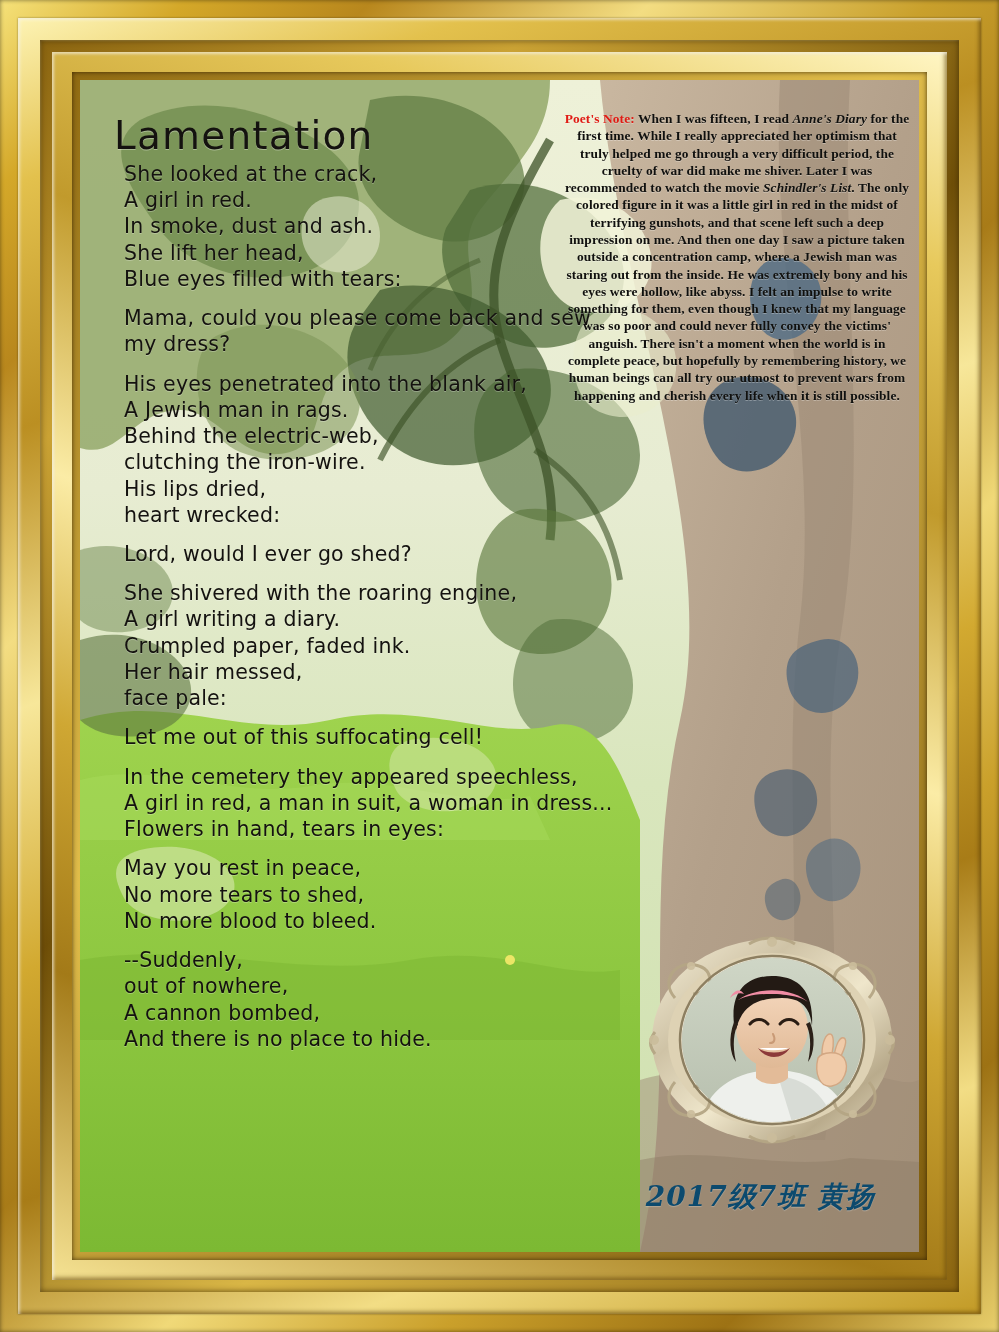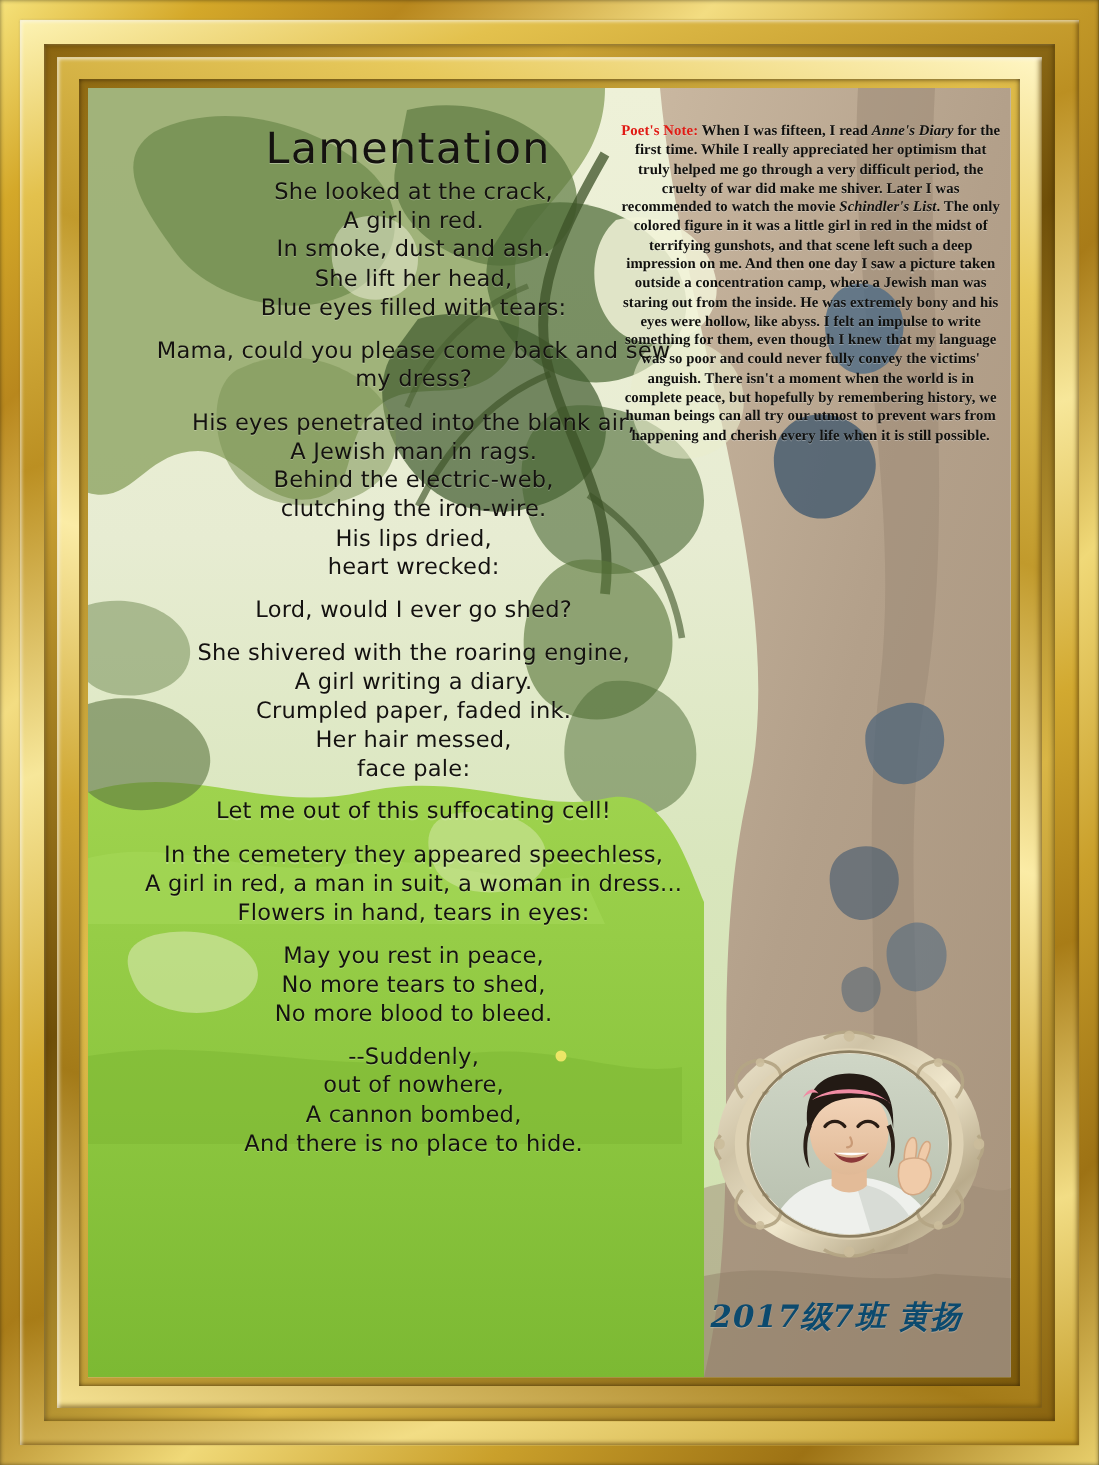--- a/index.html
+++ b/index.html
@@ -89,21 +89,20 @@
   }
   .art-bg svg { display:block; width:100%; height:100%; }
 
   
   .poem-col {
     position: absolute;
     left: 28px;
     top: 36px;
     width: 520px;
     color: #14120f;
-    text-align: center;
   }
   .poem-title {
     font-family: "DejaVu Sans", sans-serif;
     font-size: 39px;
     letter-spacing: 1.2px;
     font-weight: 400;
     line-height: 1.05;
     margin: 0 0 4px 6px;
     text-shadow: 0 1px 0 rgba(255,255,255,.35);
   }

